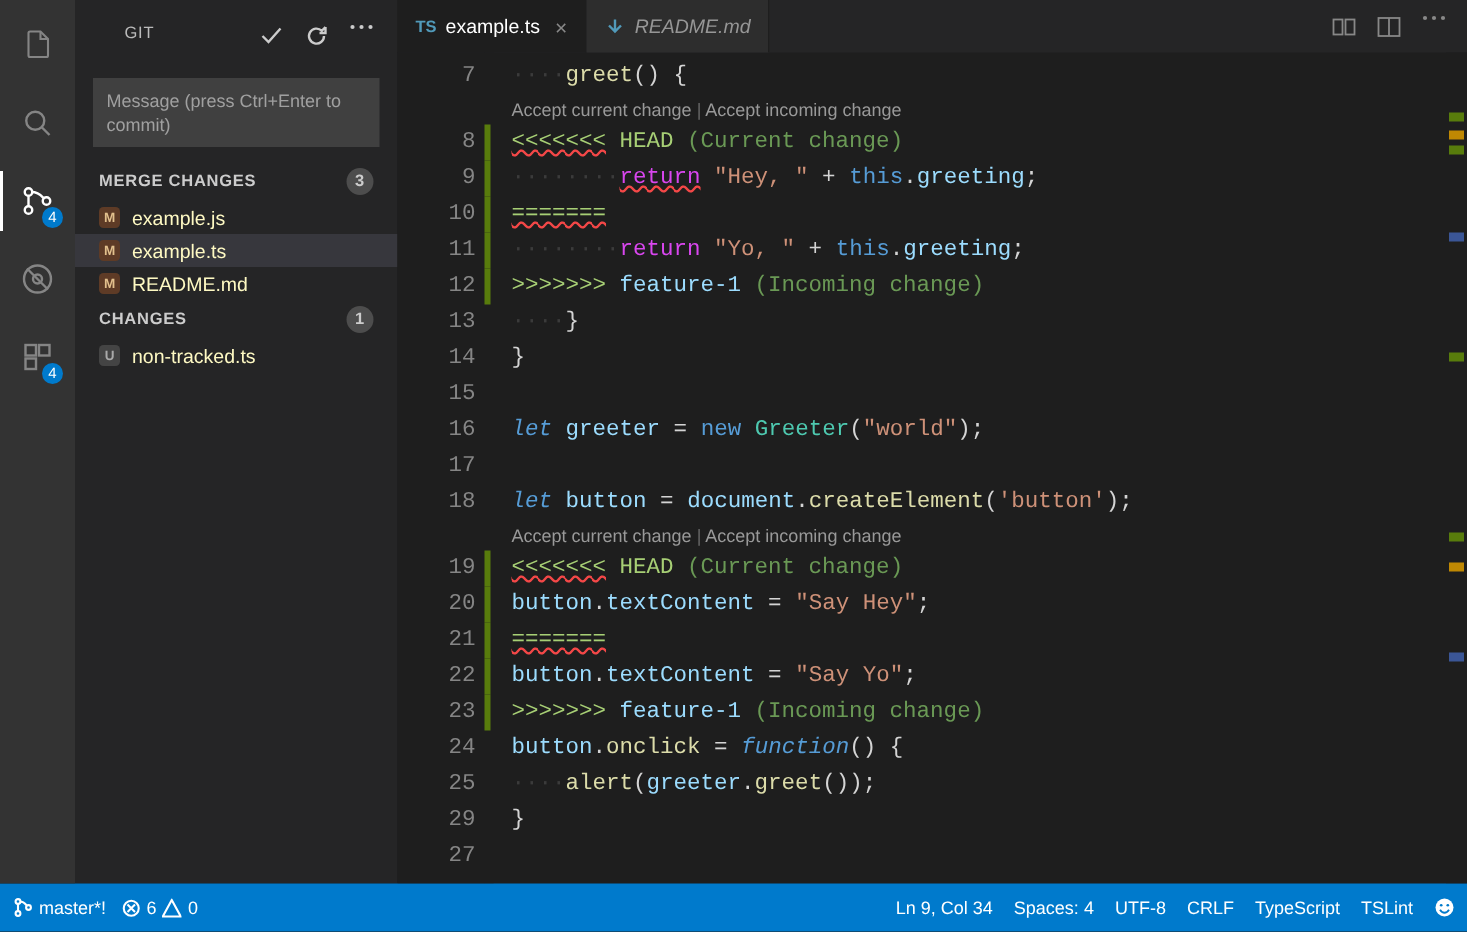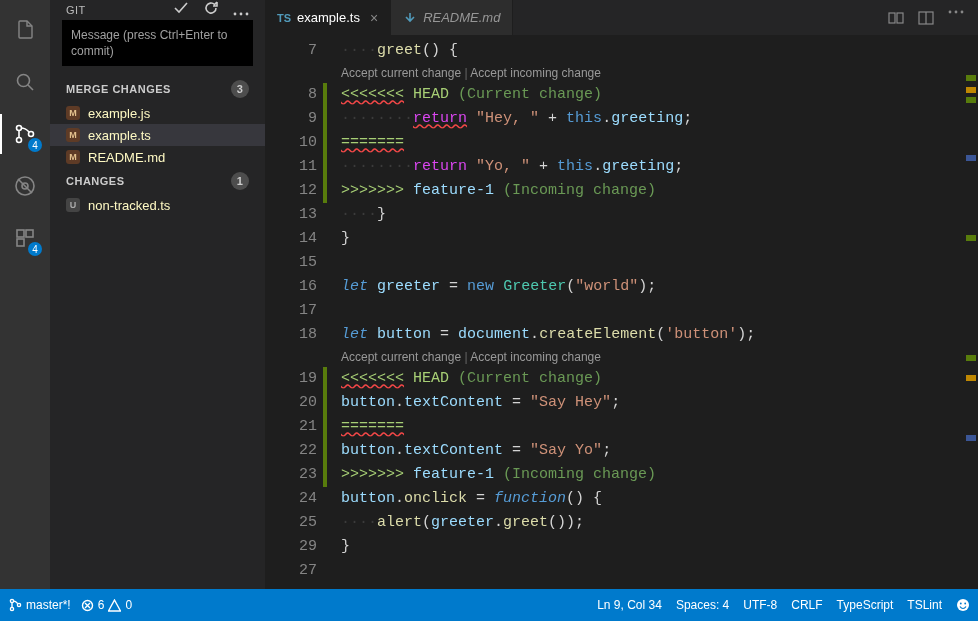--- a/index.html
+++ b/index.html
@@ -47,28 +47,28 @@
   padding: 0 3px;
 }
 
 
 .sidebar {
   width: 215px;
   background: #252526;
   display: flex; flex-direction: column;
 }
 .sidebar-header {
-  display:flex; align-items:flex-end; gap:14px;
-  padding: 0 16px; color:#bbbbbb; font-size:11px;
+  display:flex; align-items:flex-start; gap:14px;
+  padding: 16px 16px; color:#bbbbbb; font-size:11px;margin-left:17px;
 }
 .sidebar-header .title { flex:1; letter-spacing: 0.5px; }
 .sidebar-header .icon-btn { color:#ccc; cursor:pointer; }
 .commit-box {
   margin: 4px 12px 10px 12px;
-  background: #000000;
+  background: #404040;
   padding: 6px 8px; font-size: 12px; color:#a0a0a0;
   border: 1px solid transparent;
   line-height: 1.35;
 }
 .section-hdr {
   display:flex; align-items:center; padding: 4px 16px;
   font-size:11px; font-weight:700; letter-spacing:0.5px;
   color:#cccccc;
   text-align:right;
 }

